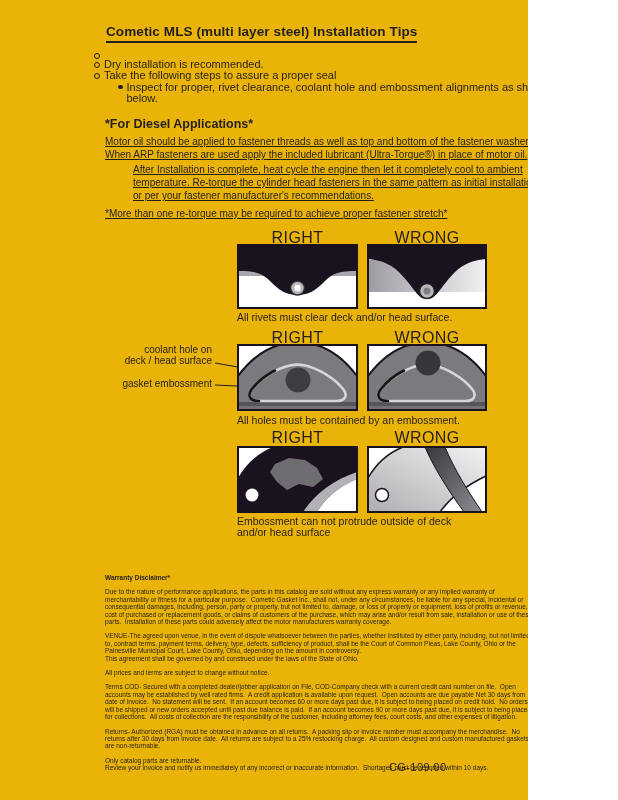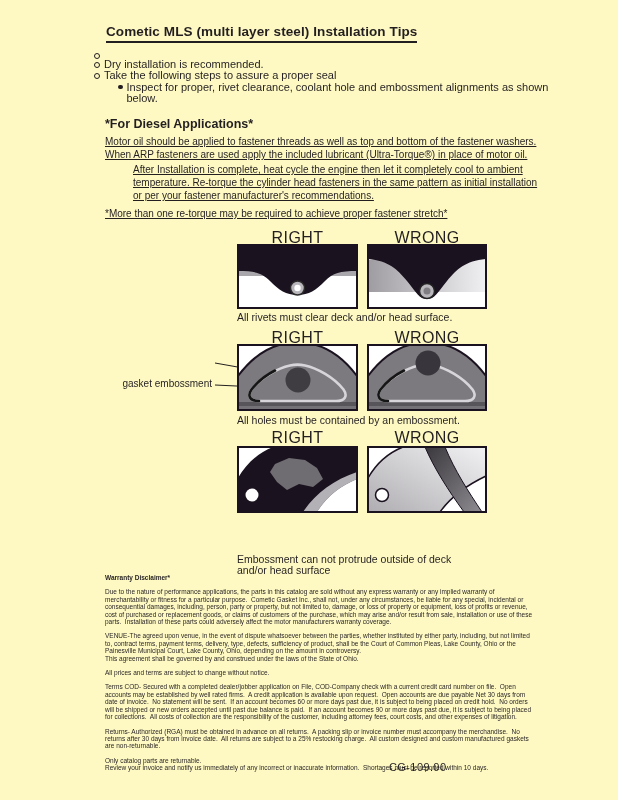--- a/index.html
+++ b/index.html
@@ -1,17 +1,17 @@
 <!DOCTYPE html>
 <html><head>
 <meta charset="utf-8">
 <style>
   html,body{margin:0;padding:0;}
   .page{
-    position:relative;width:618px;height:800px;background:#fef9c3;
+    position:relative;width:528px;height:800px;background:#eab308;
     font-family:"Liberation Sans","DejaVu Sans",sans-serif;color:#231f20;
     overflow:hidden;
   }
   .abs{position:absolute;}
   .pre{white-space:pre-wrap;}
 
   .title{
     left:106px;top:24px;font-size:13.5px;font-weight:bold;
     border-bottom:2px solid #231f20;padding-bottom:2px;letter-spacing:.1px;
   }
@@ -116,20 +116,22 @@
       <circle cx="60" cy="47" r="3.5" fill="#7f7d81"></circle>
       <rect x="1" y="1" width="118" height="63" fill="none" stroke="#1b1220" stroke-width="2"></rect>
     </svg>
   </div>
 
   <div class="abs caption" style="left:237px;top:312px;">All rivets must clear deck and/or head surface.</div>
 
   <div class="abs dw-label" style="left:237px;top:329px;">RIGHT</div>
   <div class="abs dw-label" style="left:367px;top:329px;width:120px;">WRONG</div>
 
+  <div class="abs annotation pre" style="top:344px;">coolant hole on
+deck / head surface</div>
   <div class="abs annotation pre" style="top:378px;">gasket embossment</div>
 
   <svg class="abs" style="left:0;top:0;pointer-events:none;" width="618" height="800">
     <line x1="215" y1="363" x2="294" y2="377" stroke="#231f20" stroke-width="1"></line>
     <line x1="215" y1="385" x2="258" y2="387" stroke="#231f20" stroke-width="1"></line>
   </svg>
 
   <div class="diag-box" style="left:237px;top:344px;">
     <svg width="121" height="67" viewBox="0 0 121 67">
       <rect x="0" y="0" width="121" height="67" fill="#7c7a7e"></rect>
@@ -189,21 +191,21 @@
       </defs>
       <rect x="0" y="0" width="120" height="67" fill="url(#gBand)"></rect>
       <path d="M1,1 H36 C21,7 9,18 1,32 Z" fill="#ffffff" stroke="#1b1220" stroke-width="1.5"></path>
       <path d="M119,30 C98,40 83,52 73,66 L119,66 Z" fill="#ffffff" stroke="#1b1220" stroke-width="1.5"></path>
       <path d="M58,1 L78,1 C88,25 101,45 115,66 L97,66 C81,44 67,22 58,1 Z" fill="url(#gDark)" stroke="#1b1220" stroke-width="1"></path>
       <circle cx="15" cy="49" r="6.5" fill="#ffffff" stroke="#1b1220" stroke-width="1.5"></circle>
       <rect x="1" y="1" width="118" height="65" fill="none" stroke="#1b1220" stroke-width="2"></rect>
     </svg>
   </div>
 
-  <div class="abs caption pre" style="left:237px;top:516px;width:250px;margin-top:38px;">Embossment can not protrude outside of deck
+  <div class="abs caption pre" style="left:237px;top:516px;width:250px;">Embossment can not protrude outside of deck
 and/or head surface</div>
 
   <div class="abs disclaimer">
     <div class="dhead">Warranty Disclaimer*</div>
     <p class="pre">Due to the nature of performance applications, the parts in this catalog are sold without any express warranty or any implied warranty of merchantability or fitness for a particular purpose.  Cometic Gasket Inc., shall not, under any circumstances, be liable for any special, incidental or consequential damages, including, person, party or property, but not limited to, damage, or loss of property or equipment, loss of profits or revenue, cost of purchased or replacement goods, or claims of customers of the purchase, which may arise and/or result from sale, installation or use of these parts.  Installation of these parts could adversely affect the motor manufacturers warranty coverage.</p>
     <p class="pre">VENUE-The agreed upon venue, in the event of dispute whatsoever between the parties, whether instituted by either party, including, but not limited to, contract terms, payment terms, delivery, type, defects, sufficiency of product, shall be the Court of Common Pleas, Lake County, Ohio or the Painesville Municipal Court, Lake County, Ohio, depending on the amount in controversy.
 This agreement shall be governed by and construed under the laws of the State of Ohio.</p>
     <p class="pre">All prices and terms are subject to change without notice.</p>
     <p class="pre">Terms COD- Secured with a completed dealer/jobber application on File, COD-Company check with a current credit card number on file.  Open accounts may be established by well rated firms.  A credit application is available upon request.  Open accounts are due payable Net 30 days from date of invoice.  No statement will be sent.  If an account becomes 60 or more days past due, it is subject to being placed on credit hold.  No orders will be shipped or new orders accepted until past due balance is paid.  If an account becomes 90 or more days past due, it is subject to being placed for collections.  All costs of collection are the responsibility of the customer, including attorney fees, court costs, and other expenses of litigation.</p>
     <p class="pre">Returns- Authorized (RGA) must be obtained in advance on all returns.  A packing slip or invoice number must accompany the merchandise.  No returns after 30 days from invoice date.  All returns are subject to a 25% restocking charge.  All custom designed and custom manufactured gaskets are non-returnable.</p>

